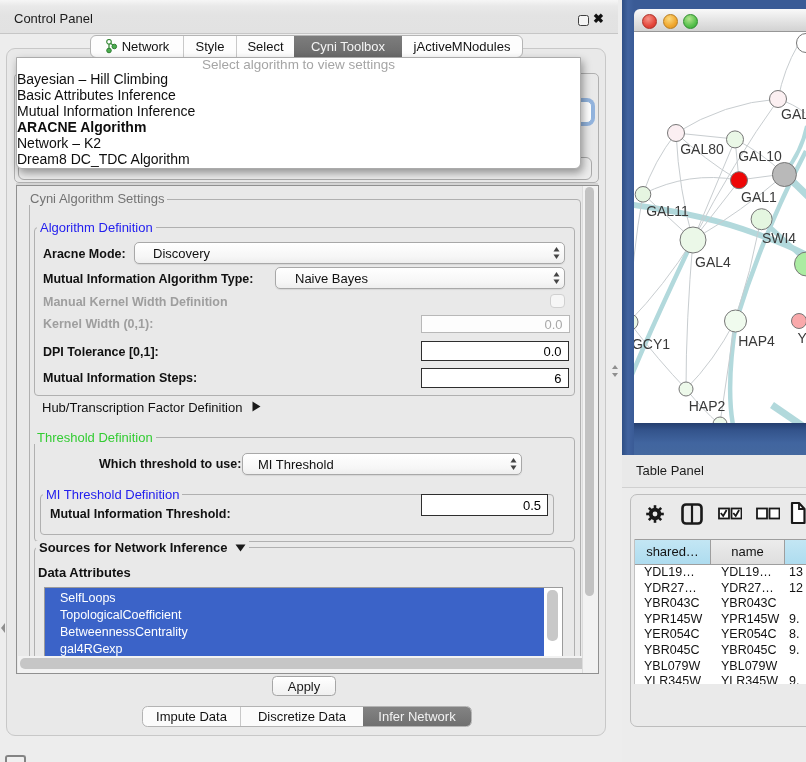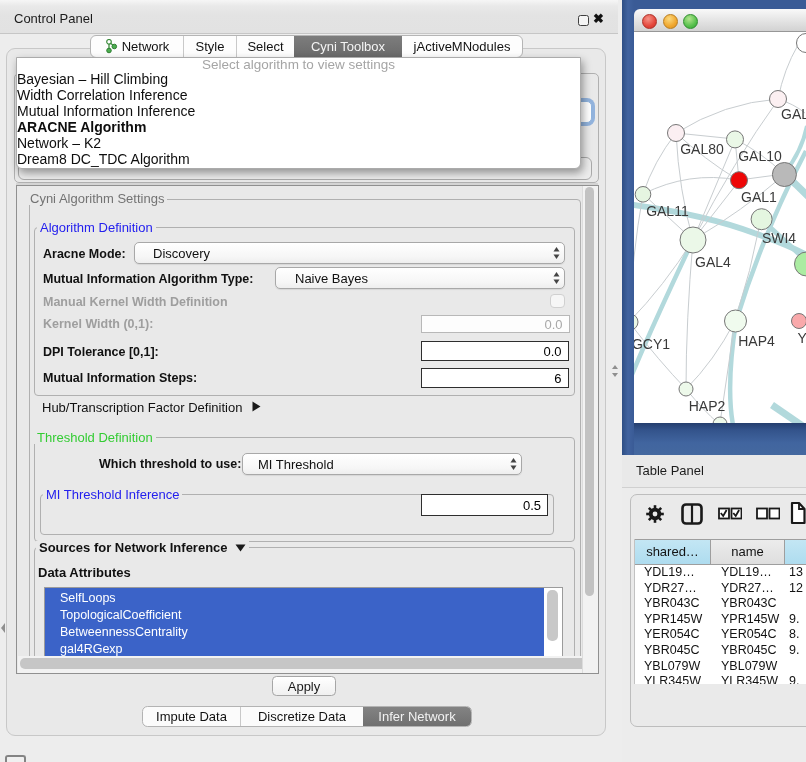--- a/index.html
+++ b/index.html
@@ -228,21 +228,22 @@
   <div class="gtitle" style="left:17px;top:244.5px;color:#33cc33;">Threshold Definition</div>
   <div class="lbl" style="left:82px;top:270.5px;">Which threshold to use:</div>
   <div class="combo" style="left:225px;top:266.5px;width:278px;height:20px;">
     <span class="t" style="left:15px;">MI Threshold</span>
     <svg class="arr" viewBox="0 0 7 12">
         <path d="M3.5 0 L6.5 4.4 H0.5 Z" fill="#444"></path>
         <path d="M3.5 12 L6.5 7.6 H0.5 Z" fill="#444"></path>
       </svg>
   </div>
   <div class="grp" style="left:23px;top:308px;width:512px;height:39px;border-radius:4px;"></div>
-  <div class="gtitle" style="left:26px;top:301.5px;color:#2420ee;">MI Threshold Inference</div>
+  <div class="gtitle" style="left:26px;top:301.5px;color:#2420ee;">MI Threshold Definition</div>
+  <div class="lbl" style="left:33px;top:321px;">Mutual Information Threshold:</div>
   <div class="fld" style="left:404px;top:308px;width:125px;height:20px;border:1.5px solid #2e2e2e;">
       <span>0.5</span>
     </div>
 
   <div class="grp" style="left:16.5px;top:361px;width:539px;height:130px;border-radius:4px;"></div>
   <div class="gtitle" style="left:19px;top:354.5px;color:#111;font-weight:bold;">Sources for Network Inference
     <svg width="11" height="8" viewBox="0 0 11 8" style="margin-left:4px;">
         <path d="M0.5 0.5 L10.5 0.5 L5.5 7.5 Z" fill="#1a1a1a"></path>
       </svg>
   </div>
@@ -263,21 +264,21 @@
 <div class="abs" style="left:272px;top:676px;width:62px;height:18px;border:1px solid #a6a6a6;border-radius:4.5px;background:linear-gradient(180deg,#ffffff,#f0f0f0);font-size:13px;color:#1a1a1a;display:flex;align-items:center;justify-content:center;">Apply</div>
 <div class="abs" style="left:142px;top:706px;width:328px;height:19px;border:1px solid #b3b3b3;border-radius:5.5px;background:#fbfbfb;overflow:hidden;display:flex;font-size:13px;color:#111;">
   <div style="width:97px;display:flex;align-items:center;justify-content:center;border-right:1px solid #c9c9c9;">Impute Data</div>
   <div style="width:122px;display:flex;align-items:center;justify-content:center;">Discretize Data</div>
   <div style="flex:1;display:flex;align-items:center;justify-content:center;background:linear-gradient(180deg,#838383,#707070);color:#f2f2f2;">Infer Network</div>
 </div>
 
 <div class="abs" style="left:16px;top:57px;width:563px;height:110px;background:#ffffff;border:1px solid #ababab;border-radius:0 0 6px 6px;box-shadow:2px 4px 8px rgba(0,0,0,0.38);font-size:14px;color:#0e0e0e;">
   <div style="text-align:center;color:#a5a5a5;font-size:13.5px;height:12px;line-height:12px;margin-top:1px;">Select algorithm to view settings</div>
   <div style="padding-left:0px;line-height:16px;">Bayesian – Hill Climbing</div>
-  <div style="padding-left:0px;line-height:16px;">Width Correlation Inference</div>
+  <div style="padding-left:0px;line-height:16px;">Basic Attributes Inference</div>
   <div style="padding-left:0px;line-height:16px;">Mutual Information Inference</div>
   <div style="padding-left:0px;line-height:16px;font-weight:bold;">ARACNE Algorithm</div>
   <div style="padding-left:0px;line-height:16px;">Network – K2</div>
   <div style="padding-left:0px;line-height:16px;">Dream8 DC_TDC Algorithm</div>
 </div>
 <svg class="abs" style="left:610px;top:364px;" width="10" height="14" viewBox="0 0 10 14">
     <path d="M2 5 L5 1 L8 5 Z" fill="#8f8f8f"></path>
     <path d="M2 13 L5 9 L8 13 Z" fill="#8f8f8f" transform="rotate(180 5 11)"></path>
   </svg>
 <svg class="abs" style="left:0px;top:622px;" width="6" height="12" viewBox="0 0 6 12">

